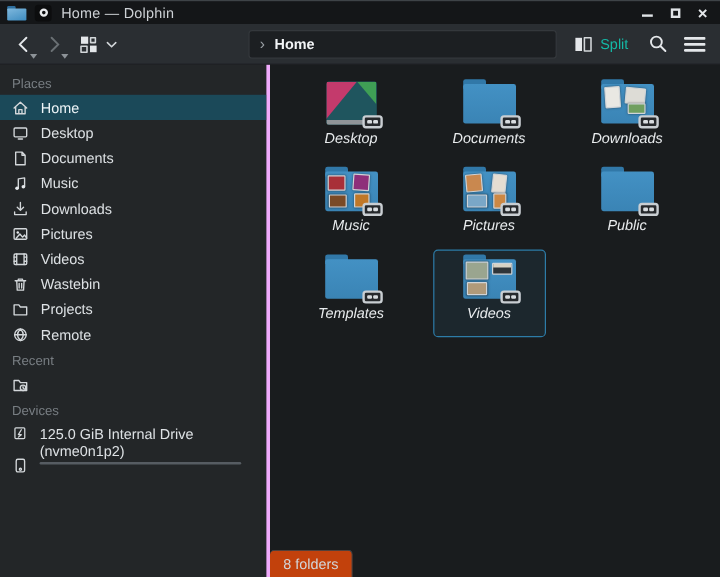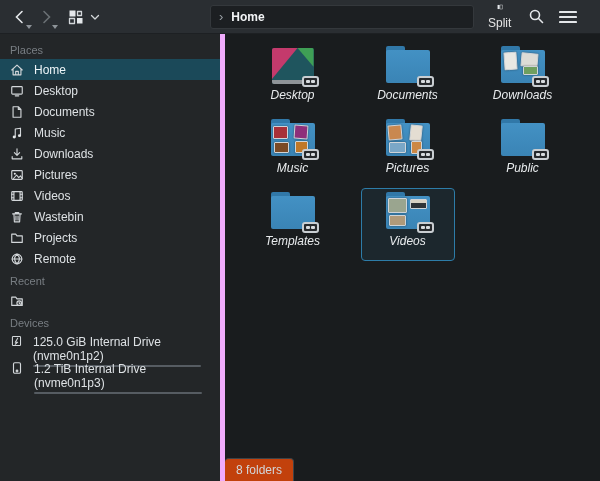--- a/index.html
+++ b/index.html
@@ -26,29 +26,29 @@
   .tbtn { display:flex; align-items:center; justify-content:center; position:relative; height:26px; border-radius:3px; cursor:pointer; }
   .tbtn svg { display:block; }
   .nav-caret { position:absolute; right:0; bottom:1px; width:0; height:0; border-left:3px solid transparent; border-right:3px solid transparent; border-top:4px solid #8d9398; }
   .back-btn { width:24px; margin-right:2px; }
   .fwd-btn { width:24px; margin-right:6px; }
   .viewmode-btn { width:24px; }
   .chev-down { width:14px; margin-right:4px; }
   .breadcrumb { margin-left:104px; width:264px; height:24px; background:#1c1f22; border:1px solid #34383c; border-radius:3px; display:flex; align-items:center; padding:0 8px; cursor:text; }
   .crumb-chev { color:#9aa0a5; margin-right:8px; font-size:13px; }
   .crumb-current { color:#f2f4f6; font-weight:bold; }
-  .split-btn { margin-left:8px; padding:0 6px; gap:6px; color:#e5e5e5;flex-direction:column; }
+  .split-btn { margin-left:8px; padding:0 6px; gap:6px; color:#14b8a6; }
   .search-btn { margin-left:6px; width:26px; }
   .menu-btn { margin-left:6px; width:26px; }
 
   
   .content { flex:1; display:flex; min-height:0; }
 
   
-  .sidebar { width:225px; background:#232628; flex:0 0 auto; padding-top:4px; border-right:5px solid #f0abfc; overflow:hidden; }
+  .sidebar { width:225px; background:#232628; flex:0 0 auto; padding-top:4px; border-right:3px solid #f0abfc; overflow:hidden; }
   .section-header { height:21px; display:flex; align-items:flex-end; padding:0 0 3px 10px; color:#787e83; font-size:11px; }
   .side-item { height:21px; display:flex; align-items:center; padding-left:10px; gap:10px; cursor:pointer; color:#dde1e4; white-space:nowrap; }
   .side-item svg { flex:0 0 auto; }
   .side-item.selected { background:#1b4959; color:#eef5f8; }
   .device-item { height:27px; display:flex; align-items:flex-start; padding:2px 0 0 10px; gap:10px; cursor:pointer; }
   .device-body { display:flex; flex-direction:column; gap:2px; padding-top:1px; }
   .device-label { color:#dde1e4; }
   .usage-track { width:168px; height:2px; background:#565c62; border-radius:1px; overflow:hidden; }
   .usage-fill { height:100%; background:#3daee9; }
 
@@ -85,20 +85,39 @@
   svg .s { stroke:#d3d7da; stroke-width:1.3; fill:none; stroke-linecap:round; stroke-linejoin:round; }
   svg .sd { stroke:#6a7074; stroke-width:1.6; fill:none; stroke-linecap:round; }
   svg .sw { stroke:#e4e7ea; stroke-width:1.6; fill:none; stroke-linecap:round; }
   svg .fw { fill:#e4e7ea; }
 </style>
 </head>
 <body>
 
 <div class="window">
 
+  <div class="titlebar">
+    <span class="win-folder-icon">
+        <span class="tab"></span>
+        <span class="body"></span>
+      </span>
+    <span class="app-badge">
+        <span class="ring"></span>
+      </span>
+    <span class="title-text">Home — Dolphin</span>
+    <span class="win-controls">
+      <span class="wc">
+          <span class="wc-min"></span>
+        </span>
+      <span class="wc">
+          <span class="wc-max"></span>
+        </span>
+      <span class="wc wc-close">×</span>
+    </span>
+  </div>
 
   <div class="toolbar">
     <span class="tbtn back-btn">
       <svg width="16" height="16" viewBox="0 0 16 16">
           <path class="sw" d="M10 2.5 4.5 8 10 13.5"></path>
         </svg>
       <span class="nav-caret"></span>
     </span>
     <span class="tbtn fwd-btn">
       <svg width="16" height="16" viewBox="0 0 16 16">
@@ -237,24 +256,20 @@
         <span class="device-body">
           <span class="device-label">125.0 GiB Internal Drive (nvme0n1p2)</span>
           <span class="usage-track"><span class="usage-fill" style="width: 35%;"></span></span>
         </span>
       </div>
       <div class="device-item">
         <svg width="14" height="14" viewBox="0 0 16 16">
             <rect class="s" x="4" y="2" width="8" height="12" rx="1.5"></rect>
             <circle class="s" cx="8" cy="11.5" r="1"></circle>
           </svg>
-        <span class="device-body">
-          <span class="device-label">1.2 TiB Internal Drive (nvme0n1p3)</span>
-          <span class="usage-track"><span class="usage-fill" style="width: 42%;"></span></span>
-        </span>
       </div>
     </div>
 
     <div class="view">
       <div class="grid">
 
         <div class="cell">
             <div class="item">
           <span class="icon-wrap">
             <span class="wallpaper">

